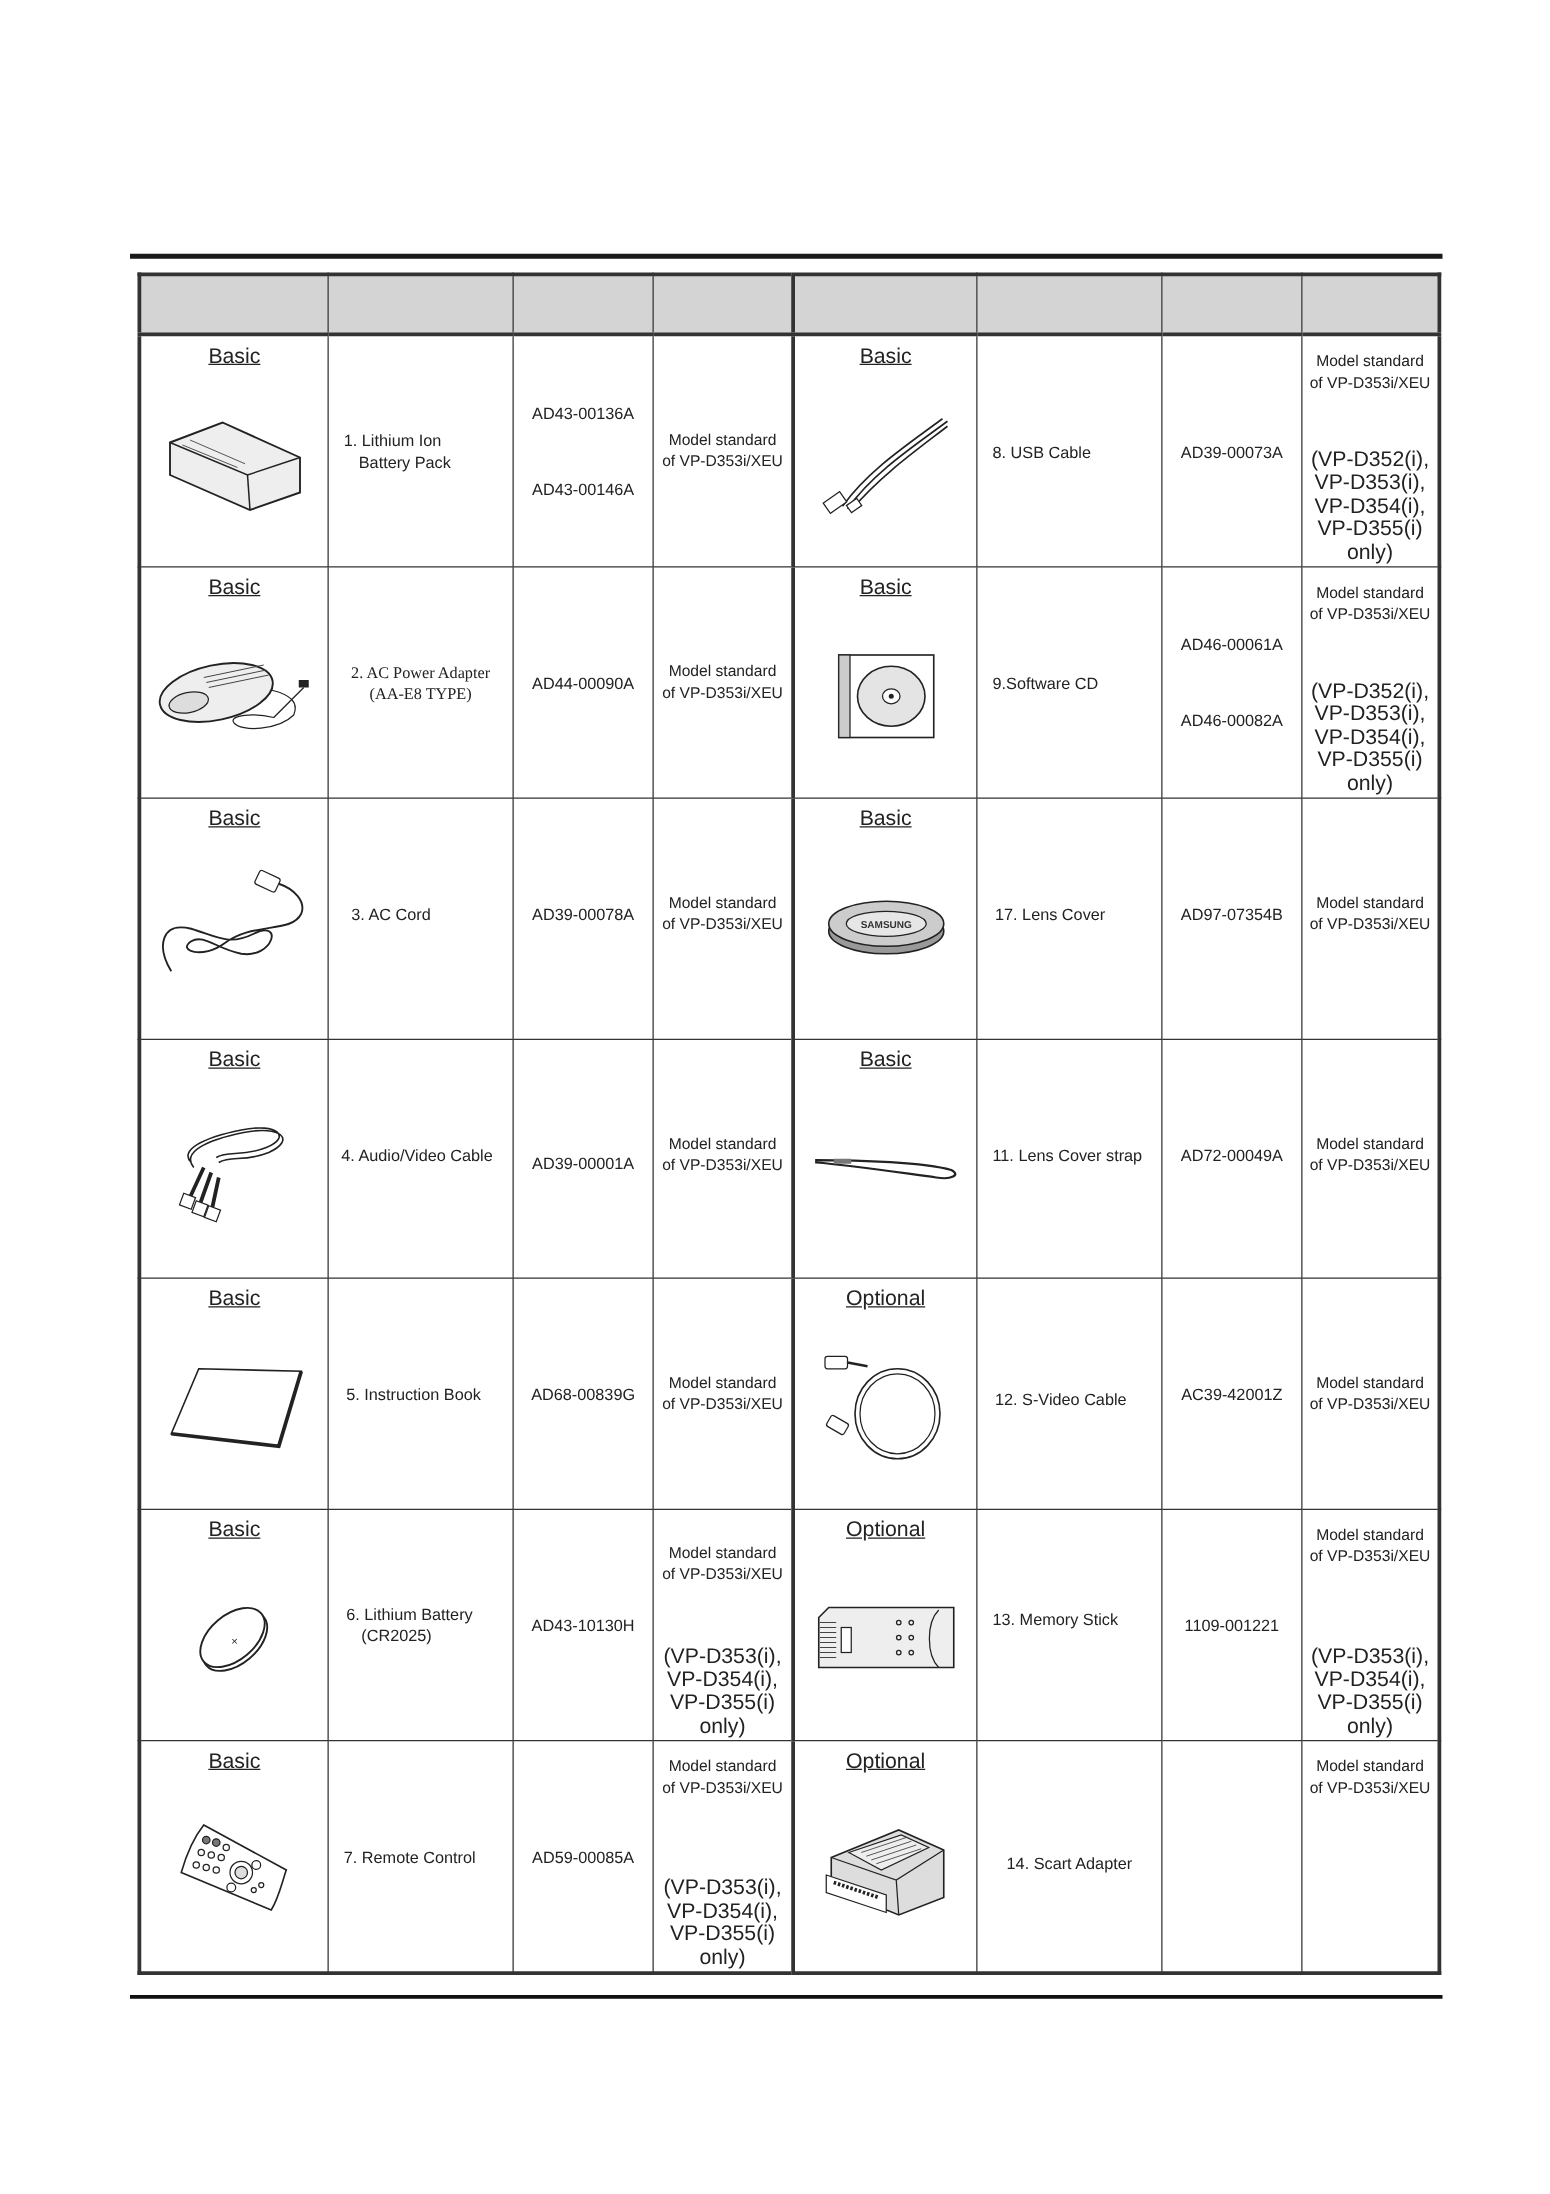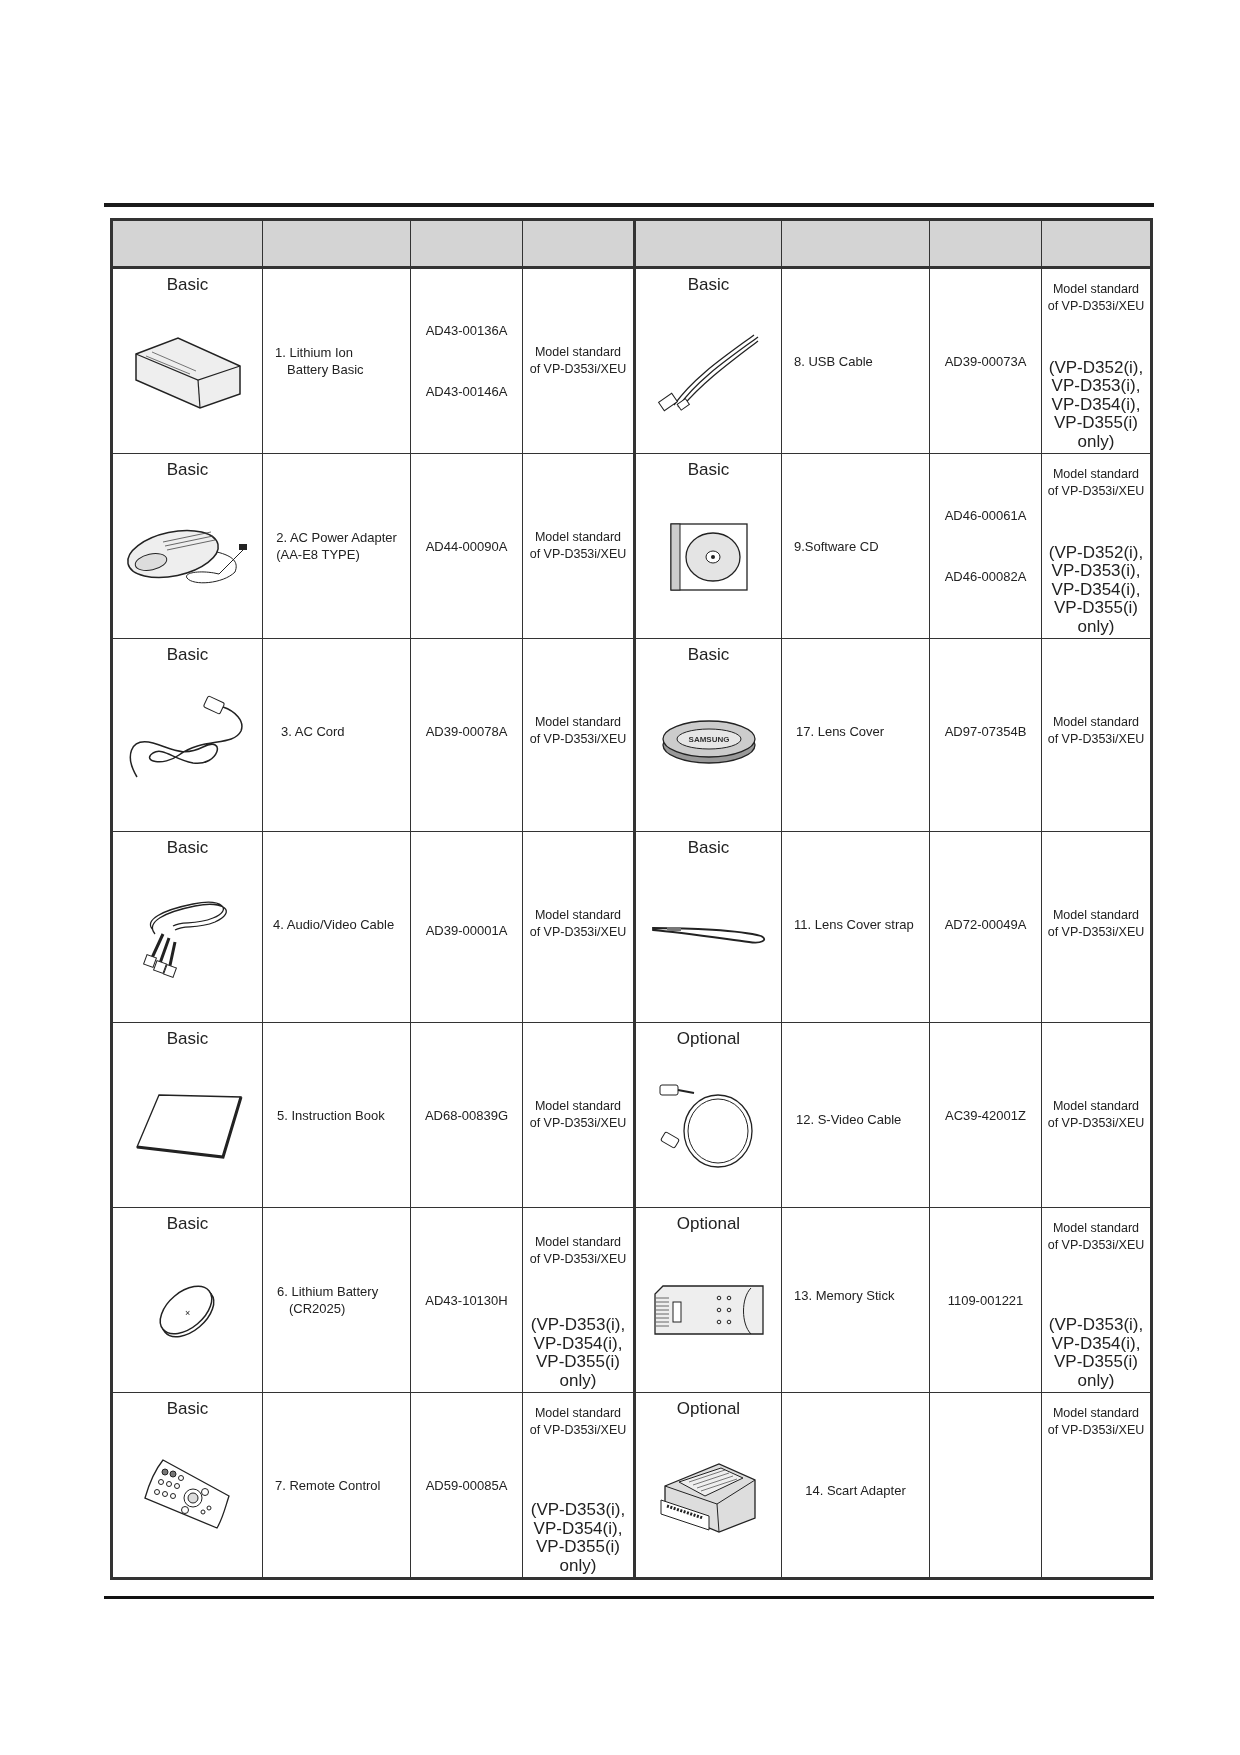--- a/index.html
+++ b/index.html
@@ -4,21 +4,21 @@
 <style>
   html, body { margin:0; padding:0; background:#ffffff; }
   body { width:1240px; height:1755px; position:relative; font-family:"Liberation Sans", sans-serif; color:#222; overflow:hidden; }
   .rule-top { position:absolute; left:104px; top:203px; width:1050px; height:4px; background:#1a1a1a; }
   .rule-bottom { position:absolute; left:104px; top:1596px; width:1050px; height:3px; background:#111; }
   table.acc { position:absolute; left:110px; top:218px; width:1040px; border-collapse:collapse; table-layout:fixed; border:3px solid #333; }
   table.acc th, table.acc td { border:1px solid #333; padding:0; vertical-align:top; }
   table.acc thead th { height:45px; background:#d4d4d4; border-bottom:3px solid #333; }
   table.acc td.sep, table.acc th.sep { border-left:3px solid #333; }
   table.acc tbody tr { height:184px; }
-  .img-cell { position:relative; text-align:center; }
+  .img-cell { position:relative; text-align:center;text-decoration:underline; }
   .cat { display:block; font-size:17px; margin-top:6px; color:#222; }
   .pic { position:absolute; left:0; right:0; top:48px; height:110px; display:flex; align-items:center; justify-content:center;text-align:center; }
   .mid { display:flex; align-items:center; height:184px; font-size:13px; }
   .name { padding-left:12px; line-height:17px; }
   .name .sub { display:block; padding-left:12px; }
   .code { flex-direction:column; justify-content:center; text-align:center; width:100%; gap:46px; }
   .code.single { gap:0; }
   .note-std { font-size:12.5px; line-height:17px; text-align:center; }
   .note-cell { position:relative; height:184px; }
   .note-center { display:flex; align-items:center; justify-content:center; height:184px; }
@@ -64,21 +64,21 @@
           <svg width="120" height="80" viewBox="0 0 120 80">
               <path d="M8 22 L50 6 L112 34 L112 62 L72 76 L8 48 Z" fill="#eee" stroke="#222" stroke-width="1.5"></path>
               <path d="M8 22 L70 48 L112 34" fill="none" stroke="#222" stroke-width="1.2"></path>
               <path d="M70 48 L72 76" stroke="#222" stroke-width="1.2"></path>
               <path d="M18 24 L62 42 M24 20 L68 39" stroke="#555" stroke-width="0.8"></path>
             </svg>
         </div>
       </td>
       <td>
           <div class="mid">
-            <div class="name"><span>1. Lithium Ion</span><span class="sub">Battery Basic</span></div>
+            <div class="name"><span>1. Lithium Ion</span><span class="sub">Battery Pack</span></div>
           </div>
         </td>
       <td>
           <div class="mid code">
             <span>AD43-00136A</span>
             <span>AD43-00146A</span>
           </div>
         </td>
       <td>
           <div class="note-center">
@@ -127,21 +127,21 @@
           <svg width="130" height="70" viewBox="0 0 130 70">
               <ellipse cx="50" cy="32" rx="46" ry="22" transform="rotate(-12 50 32)" fill="#eee" stroke="#222" stroke-width="1.5"></ellipse>
               <ellipse cx="28" cy="40" rx="16" ry="8" transform="rotate(-12 28 40)" fill="#ddd" stroke="#222"></ellipse>
               <path d="M40 20 L88 10 M42 24 L90 14 M44 28 L92 18" stroke="#444" stroke-width="0.8"></path>
               <path d="M94 30 C110 34 116 40 112 50 C100 62 70 64 64 56 C60 50 80 48 96 52 L120 28" fill="none" stroke="#222"></path>
               <rect x="116" y="22" width="8" height="6" fill="#222"></rect>
             </svg>
         </div>
       </td>
       <td>
-          <div class="mid" style="justify-content:center;text-align:left;">
+          <div class="mid" style="justify-content:center;text-align:center;font-family:Liberation Serif, serif;">
             <div class="name" style="padding-left:0;"><span>2. AC Power Adapter</span><br><span>(AA-E8 TYPE)</span></div>
           </div>
         </td>
       <td>
           <div class="mid code single">
             <span>AD44-00090A</span>
           </div>
         </td>
       <td>
           <div class="note-center">

